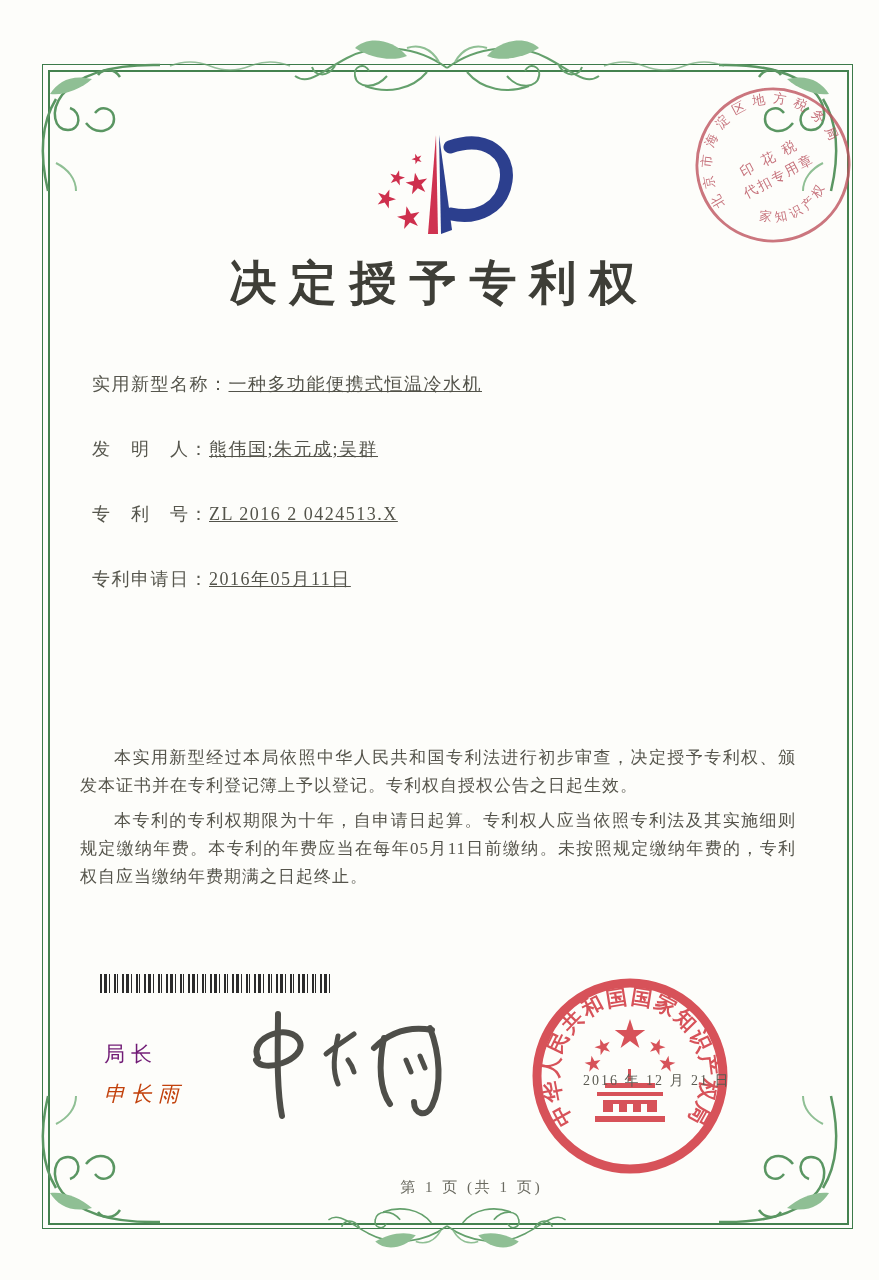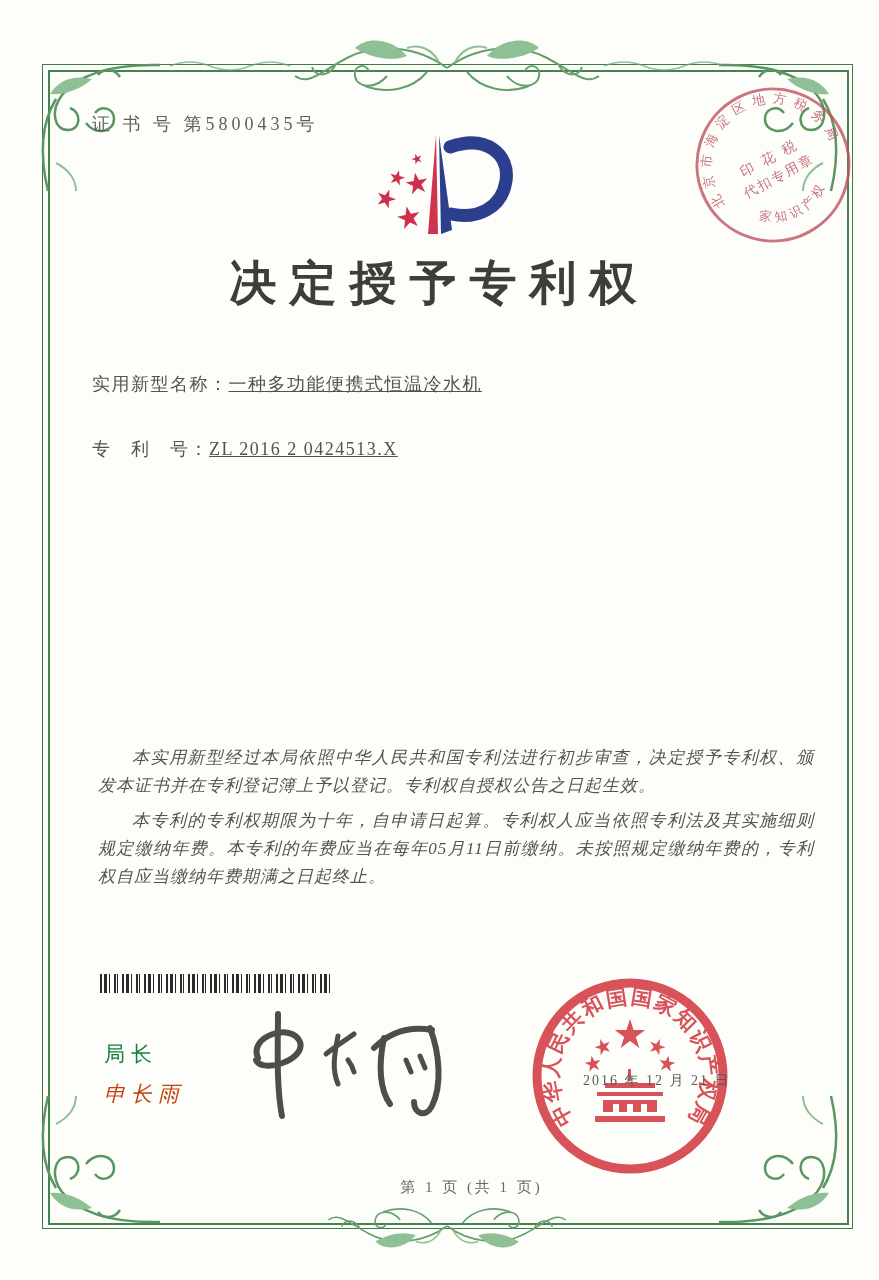--- a/index.html
+++ b/index.html
@@ -12,26 +12,26 @@
   
   .cert-no{position:absolute;left:92px;top:112px;font-size:18px;letter-spacing:4px;color:#60605a;}
   .logo{position:absolute;left:370px;top:131px;width:150px;height:124px;}
   .title{position:absolute;left:0;top:252px;width:879px;text-align:center;font-size:47px;font-weight:600;letter-spacing:13px;color:#3e3e37;}
   
   .fields{position:absolute;left:92px;top:372px;width:700px;}
   .field-row{height:26px;margin-bottom:39px;font-size:18px;color:#56564d;letter-spacing:1.5px;white-space:nowrap;}
   .flabel{color:#56564d;font-family:Liberation Serif, serif;}
   .fvalue{color:#53534a;text-decoration:underline;}
   
-  .body-text{position:absolute;left:98px;top:744px;width:716px;font-style:italic;}
+  .body-text{position:absolute;left:80px;top:744px;width:716px;}
   .body-text p{margin:0 0 7px 0;font-size:17px;line-height:28px;color:#55544b;letter-spacing:1px;text-align:justify;text-indent:2em;}
   
   .barcode{position:absolute;left:100px;top:974px;width:233px;height:19px;
     background:repeating-linear-gradient(90deg,#2b2b2b 0 2px,transparent 2px 4px,#2b2b2b 4px 7px,transparent 7px 9px,#2b2b2b 9px 10px,transparent 10px 14px,#2b2b2b 14px 16px,transparent 16px 17px,#2b2b2b 17px 18px,transparent 18px 22px);}
-  .signer-title{position:absolute;left:104px;top:1040px;font-size:21px;letter-spacing:6px;color:#15803d;}
+  .signer-title{position:absolute;left:104px;top:1040px;font-size:21px;letter-spacing:6px;color:#701a75;}
   .signer-name{position:absolute;left:104px;top:1080px;font-size:21px;letter-spacing:6px;color:#c2410c;font-style:italic;}
   .signature{position:absolute;left:218px;top:1002px;width:240px;height:120px;}
   
   .seal{position:absolute;left:525px;top:971px;width:210px;height:210px;opacity:0.88;}
   .seal-date{position:absolute;left:544px;top:1072px;font-size:14px;letter-spacing:2px;color:#5b5b52;z-index:5;margin-left:39px;}
   .stamp{position:absolute;left:688px;top:80px;width:170px;height:170px;opacity:0.8;transform:rotate(-28deg);}
   .footer{position:absolute;left:0;top:1178px;width:879px;text-align:center;font-size:15px;letter-spacing:3px;color:#6a6a60;padding-left:32px;}
 </style>
 </head>
 <body>
@@ -74,21 +74,20 @@
 
     <g transform="translate(447,1226) scale(0.78,-0.78)">
       <use href="#garlandHalf"></use>
       <use href="#garlandHalf" transform="scale(-1,1)"></use>
     </g>
 
     <path d="M 170,66 Q 190,58 210,66 T 250,66 T 290,66" fill="none" stroke="#6aa572" stroke-width="1.5" opacity="0.7"></path>
     <path d="M 604,66 Q 624,58 644,66 T 684,66 T 724,66" fill="none" stroke="#6aa572" stroke-width="1.5" opacity="0.7"></path>
   </svg>
 
-  <div class="cert-no">证 书 号 第5800435号</div>
 
   <svg class="logo" viewBox="0 0 150 124">
     <g fill="#ce2f4d">
       <use href="#star5" transform="translate(47,28) scale(0.55) rotate(-20)"></use>
       <use href="#star5" transform="translate(27,47) scale(0.8) rotate(15)"></use>
       <use href="#star5" transform="translate(47,53) scale(1.15) rotate(-10)"></use>
       <use href="#star5" transform="translate(16,68) scale(1.0) rotate(20)"></use>
       <use href="#star5" transform="translate(39,87) scale(1.2) rotate(-12)"></use>
     </g>
     <polygon points="66,4 58,103 68,103" fill="#cf3350"></polygon>
@@ -96,21 +95,27 @@
     <path d="M 80,16 C 117,3 140,24 136,50 C 132,77 107,89 81,83" fill="none" stroke="#2c3f8e" stroke-width="13" stroke-linecap="round"></path>
   </svg>
 
   <div class="title">决定授予专利权</div>
 
   <div class="fields">
     <div class="field-row">
       <span class="flabel">实用新型名称：</span><span class="fvalue">一种多功能便携式恒温冷水机</span>
     </div>
     <div class="field-row">
+      <span class="flabel">发　明　人：</span><span class="fvalue">熊伟国;朱元成;吴群</span>
+    </div>
+    <div class="field-row">
       <span class="flabel">专　利　号：</span><span class="fvalue">ZL 2016 2 0424513.X</span>
+    </div>
+    <div class="field-row">
+      <span class="flabel">专利申请日：</span><span class="fvalue">2016年05月11日</span>
     </div>
   </div>
 
   <div class="body-text">
     <p>本实用新型经过本局依照中华人民共和国专利法进行初步审查，决定授予专利权、颁发本证书并在专利登记簿上予以登记。专利权自授权公告之日起生效。</p>
     <p>本专利的专利权期限为十年，自申请日起算。专利权人应当依照专利法及其实施细则规定缴纳年费。本专利的年费应当在每年05月11日前缴纳。未按照规定缴纳年费的，专利权自应当缴纳年费期满之日起终止。</p>
   </div>
 
   <div class="barcode"></div>
 

